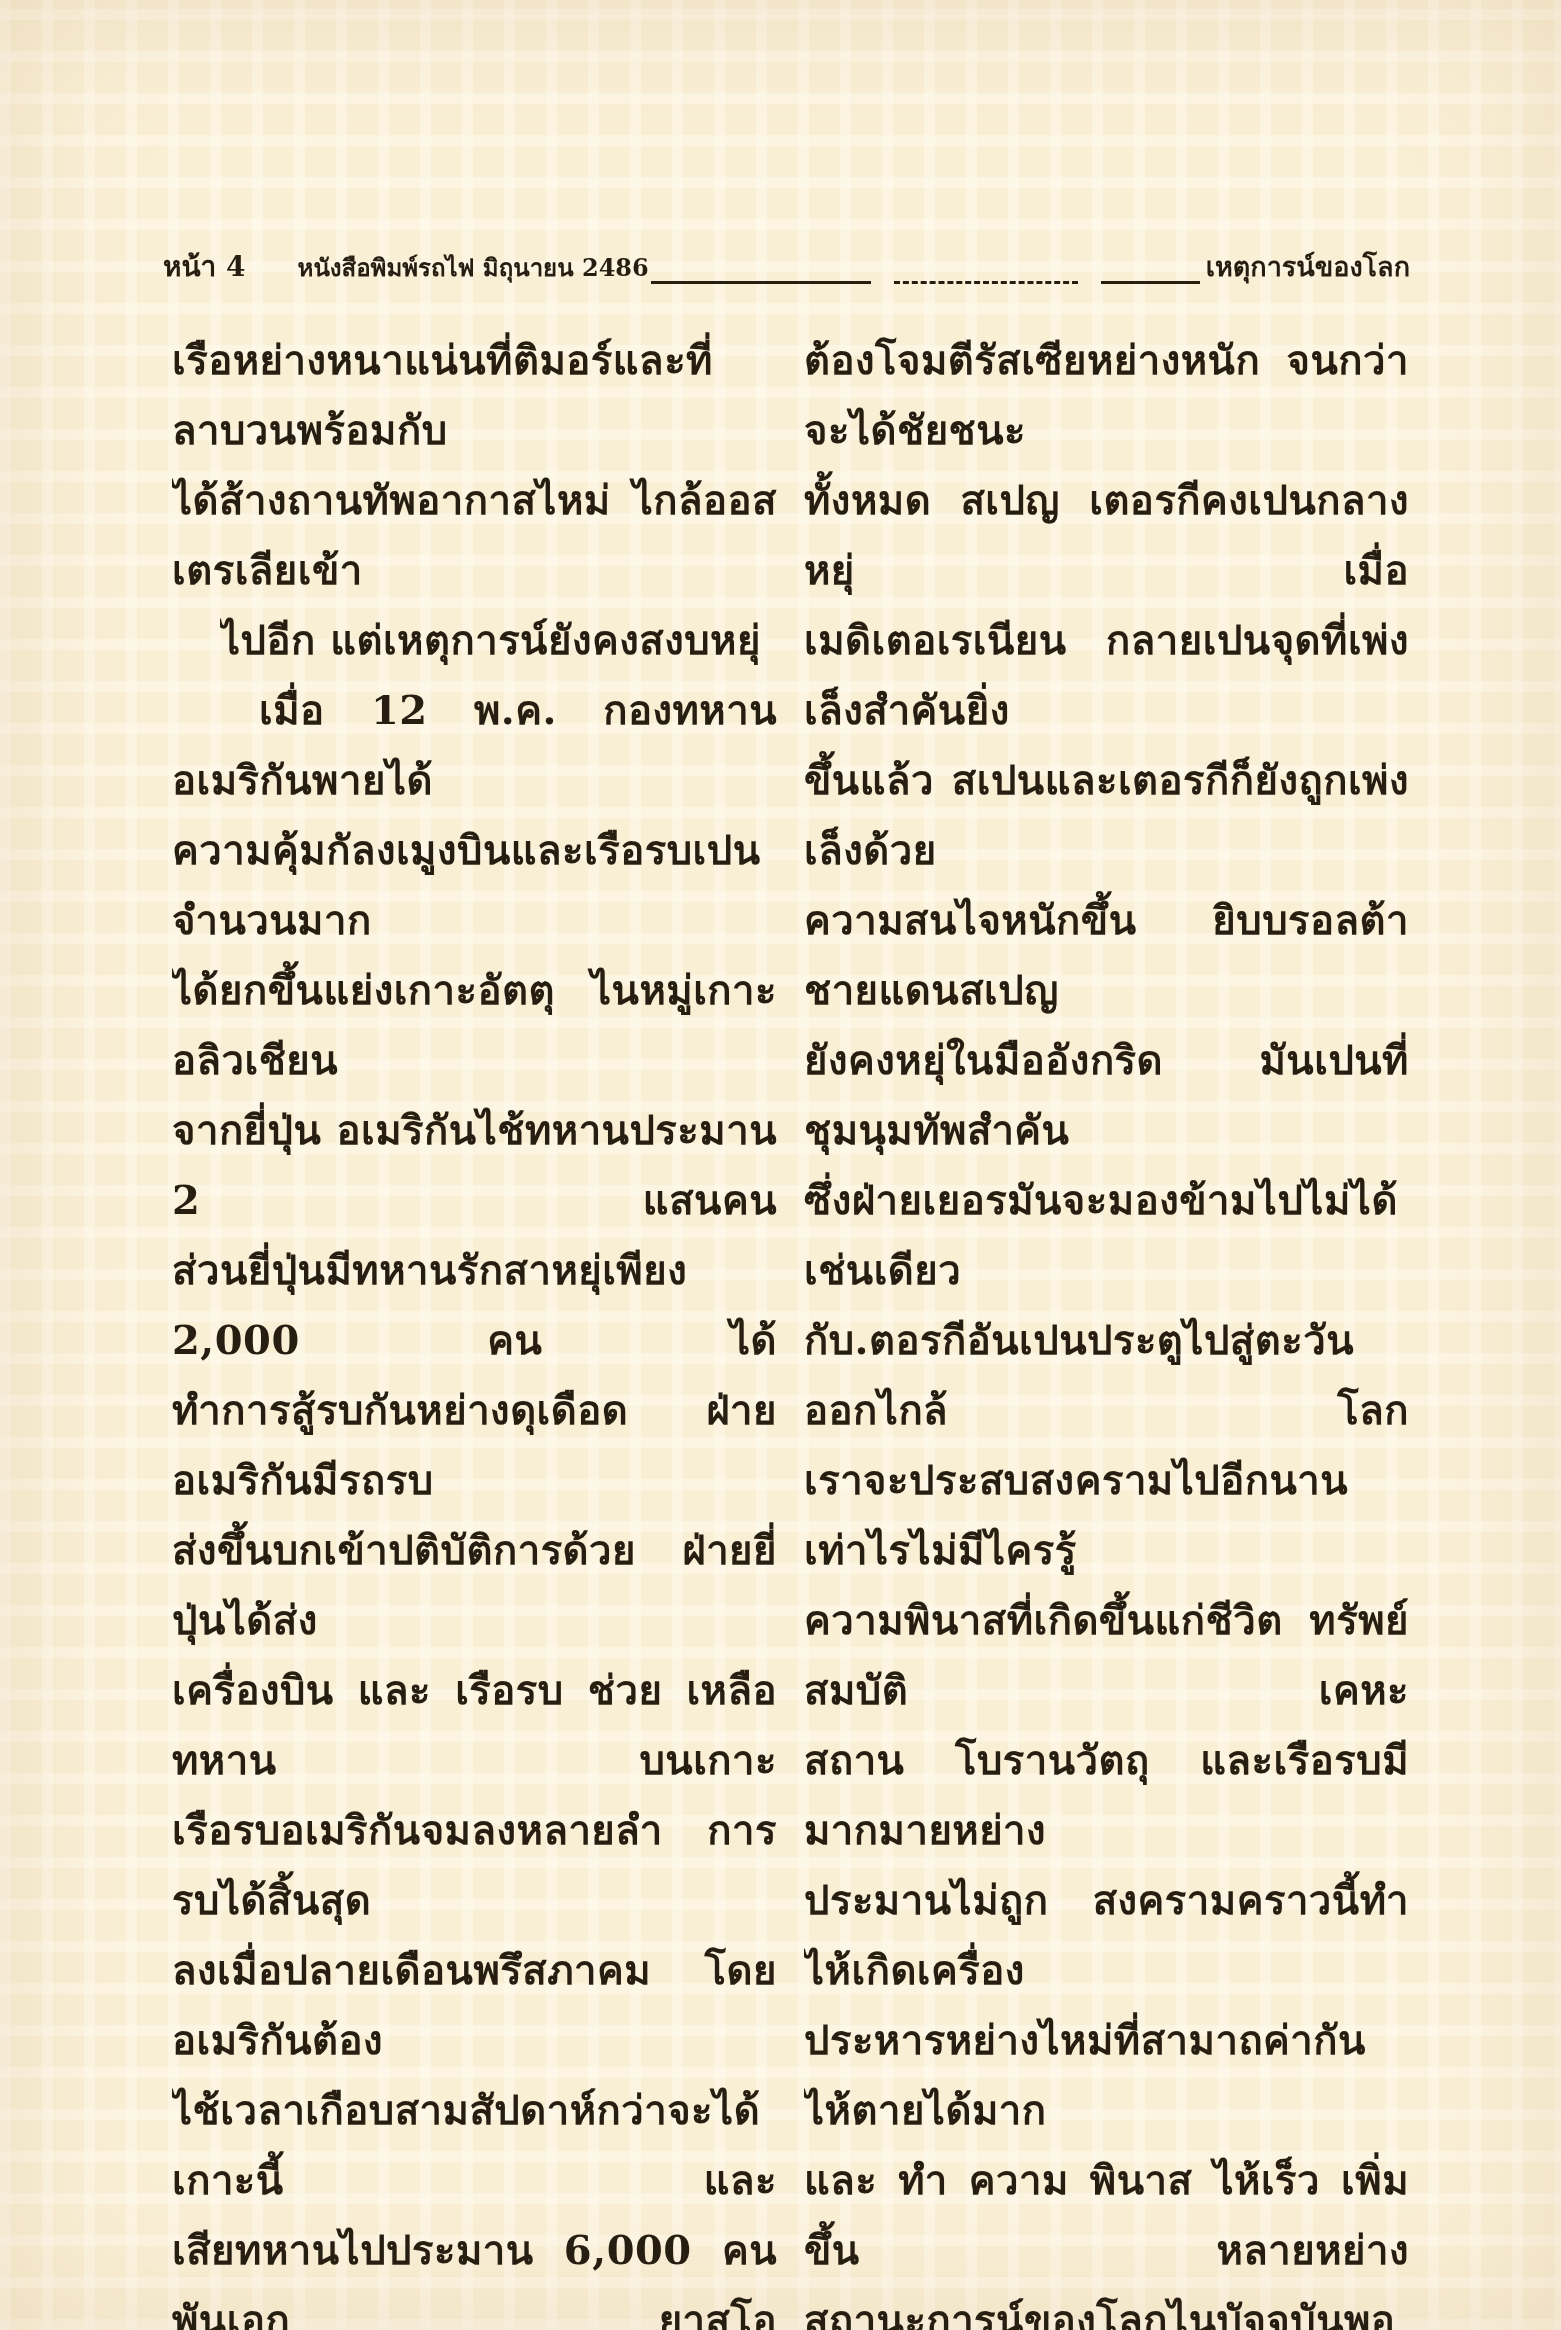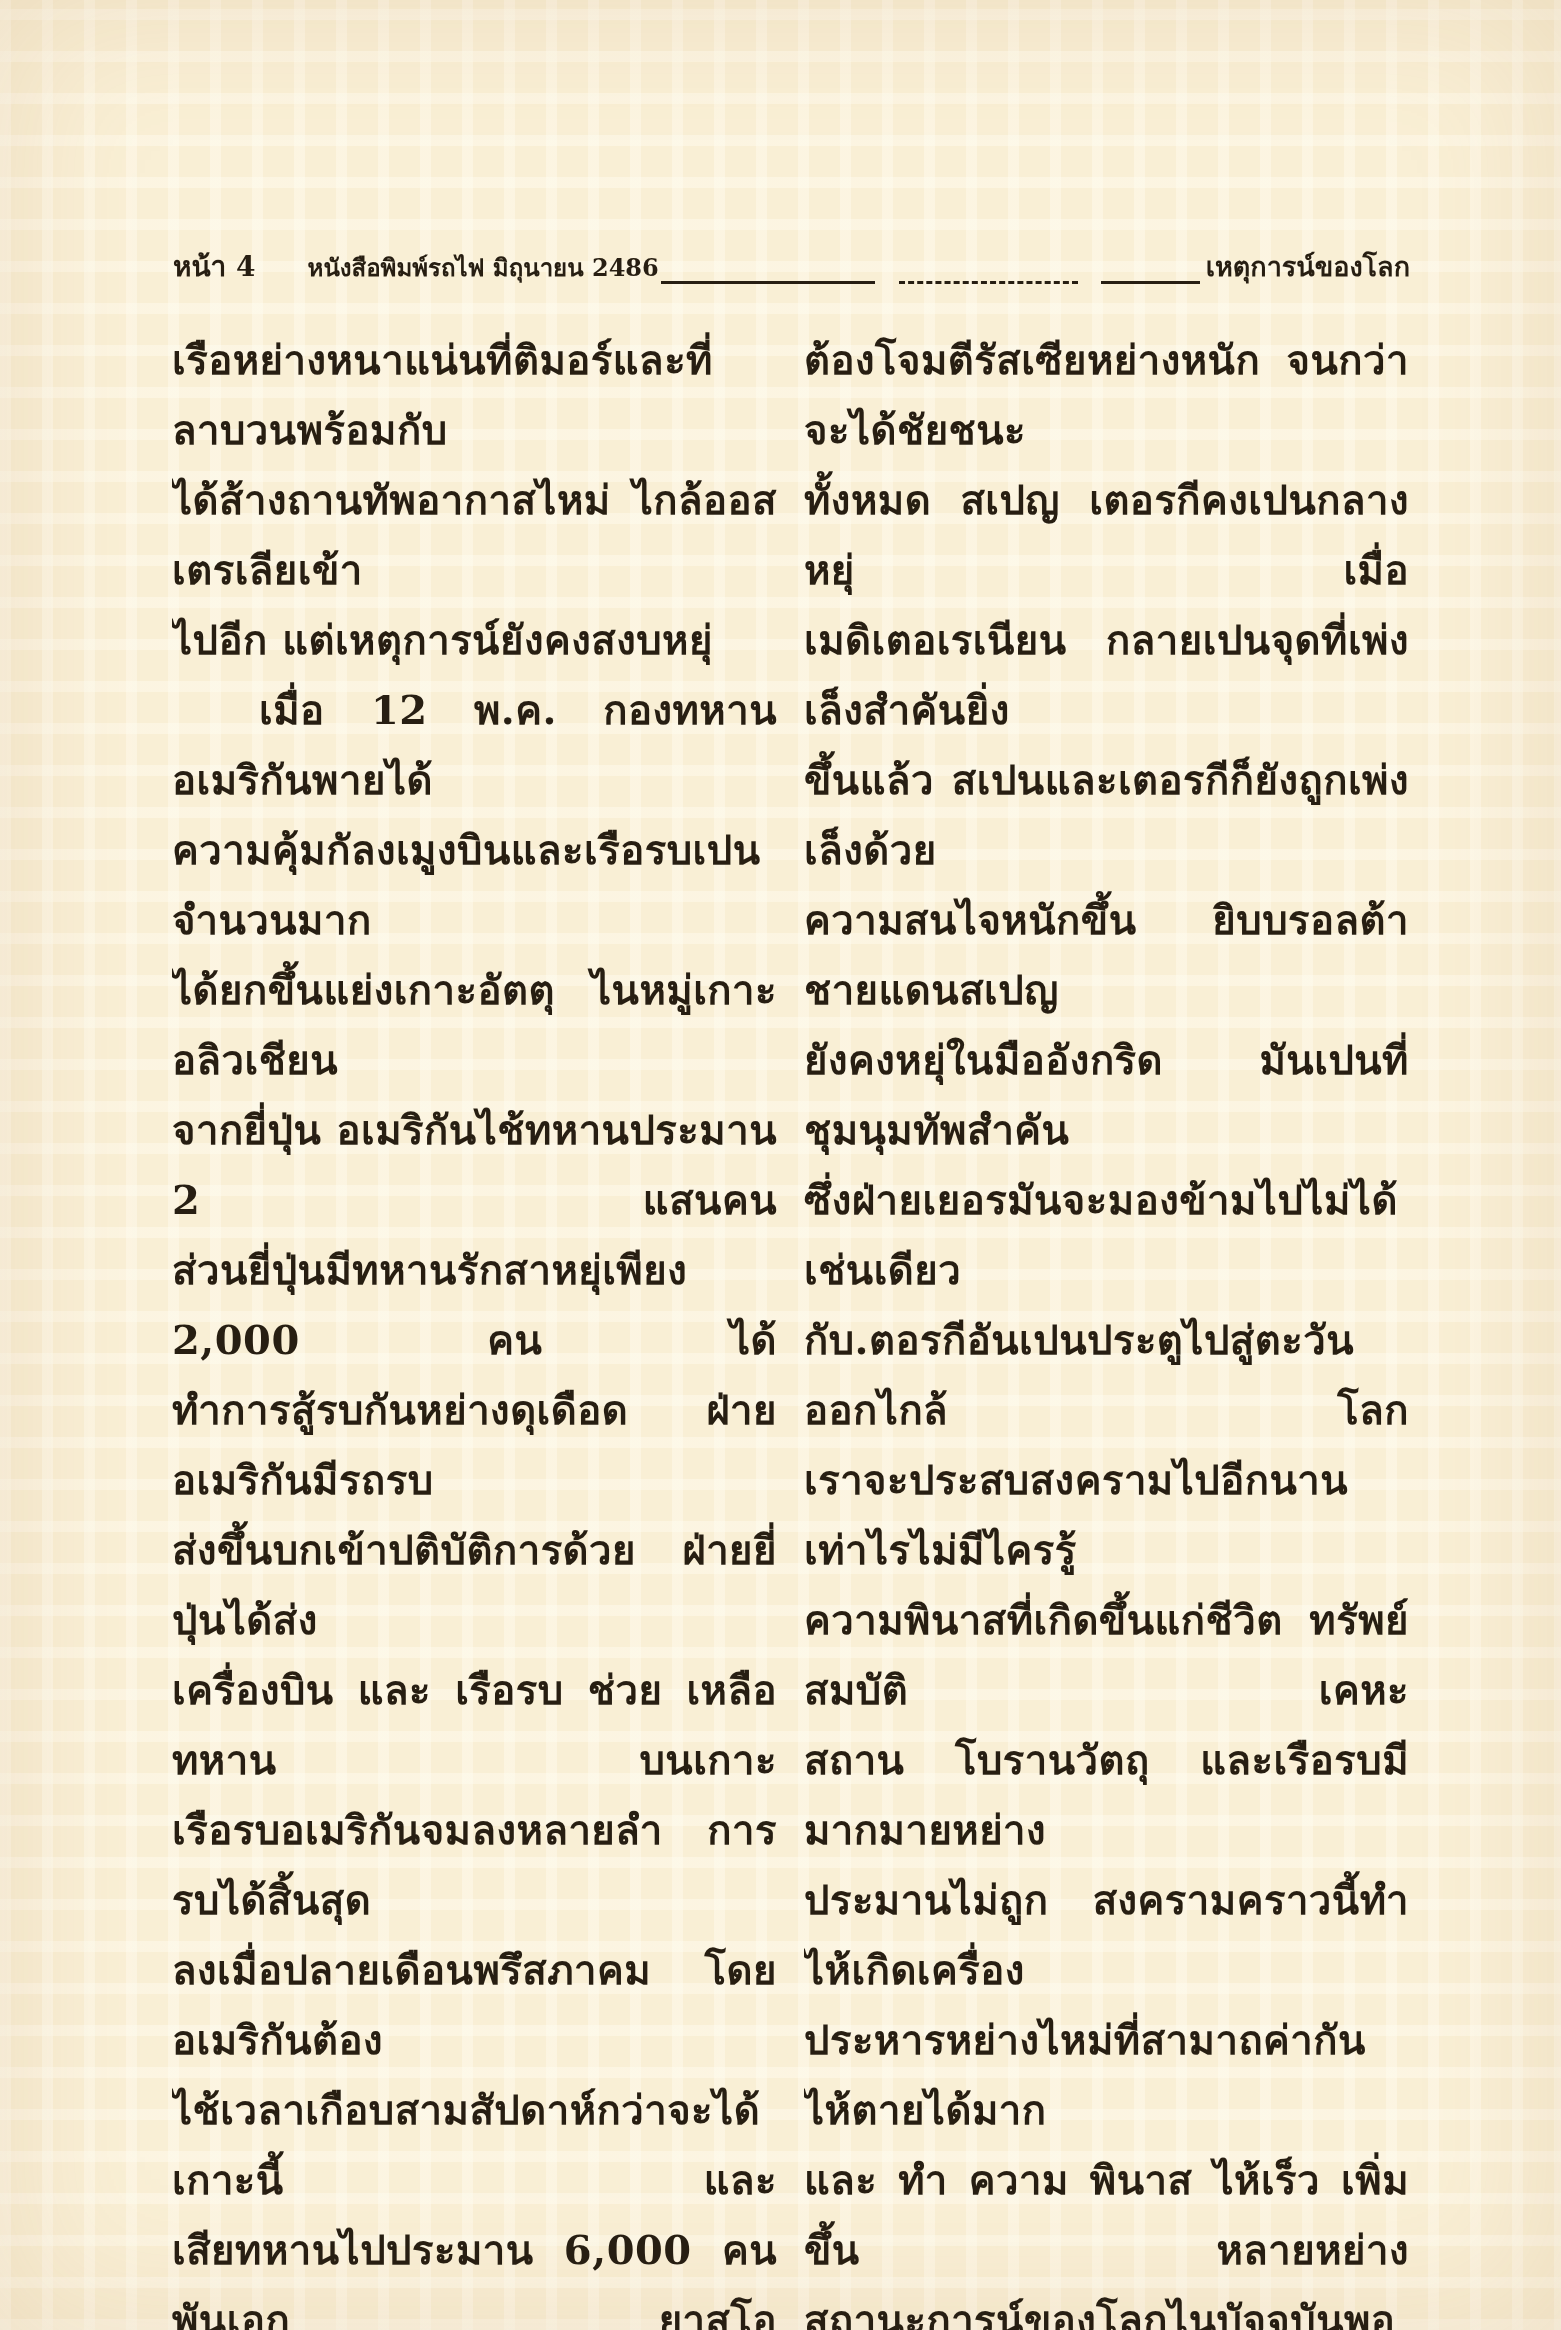--- a/index.html
+++ b/index.html
@@ -12,21 +12,21 @@
       repeating-linear-gradient(90deg, rgba(255,252,240,.45) 0 11px, rgba(255,252,240,0) 11px 42px);
     color:#271e12;
     overflow:hidden;
   }
   .page{
     position:absolute;inset:0;
     box-shadow:inset 0 0 145px rgba(175,130,70,.18);
   }
   
   .header{
-    position:absolute;left:173px;right:152px;top:246px;
+    position:absolute;left:163px;right:152px;top:246px;
     display:flex;align-items:baseline;
     font-weight:bold;font-size:27px;line-height:42px;white-space:nowrap;
   }
   .header .pg{margin-right:52px;font-size:28px;}
   .header .pub{font-size:24px;}
   .rule{
     flex:1;align-self:flex-end;display:flex;align-items:flex-end;
     height:36px;margin:0 5.4px 5.4px 1.8px;gap:23.5px;min-width:108px;
   }
   .rule .seg{display:block;border-bottom:3.6px solid #271e12;}
@@ -39,21 +39,21 @@
     display:flex;gap:27px;
   }
   .col{flex:1;min-width:0;}
   .para{margin:0;}
   .line{
     font-size:40px;line-height:70px;font-weight:bold;
     text-align:justify;text-align-last:justify;
     overflow:hidden;white-space:normal;
     letter-spacing:0.5px;
   }
-  .line.ragged{text-align-last:left;}
+  .line.ragged{text-align-last:left;margin-left:48px;}
   .para.indent .line:first-child{text-indent:87px;}
 </style>
 </head>
 <body>
 
 <div class="page">
 
   <header class="header">
     <span class="pg">หน้า 4</span>
     <span class="pub">หนังสือพิมพ์รถไฟ มิถุนายน 2486</span>

